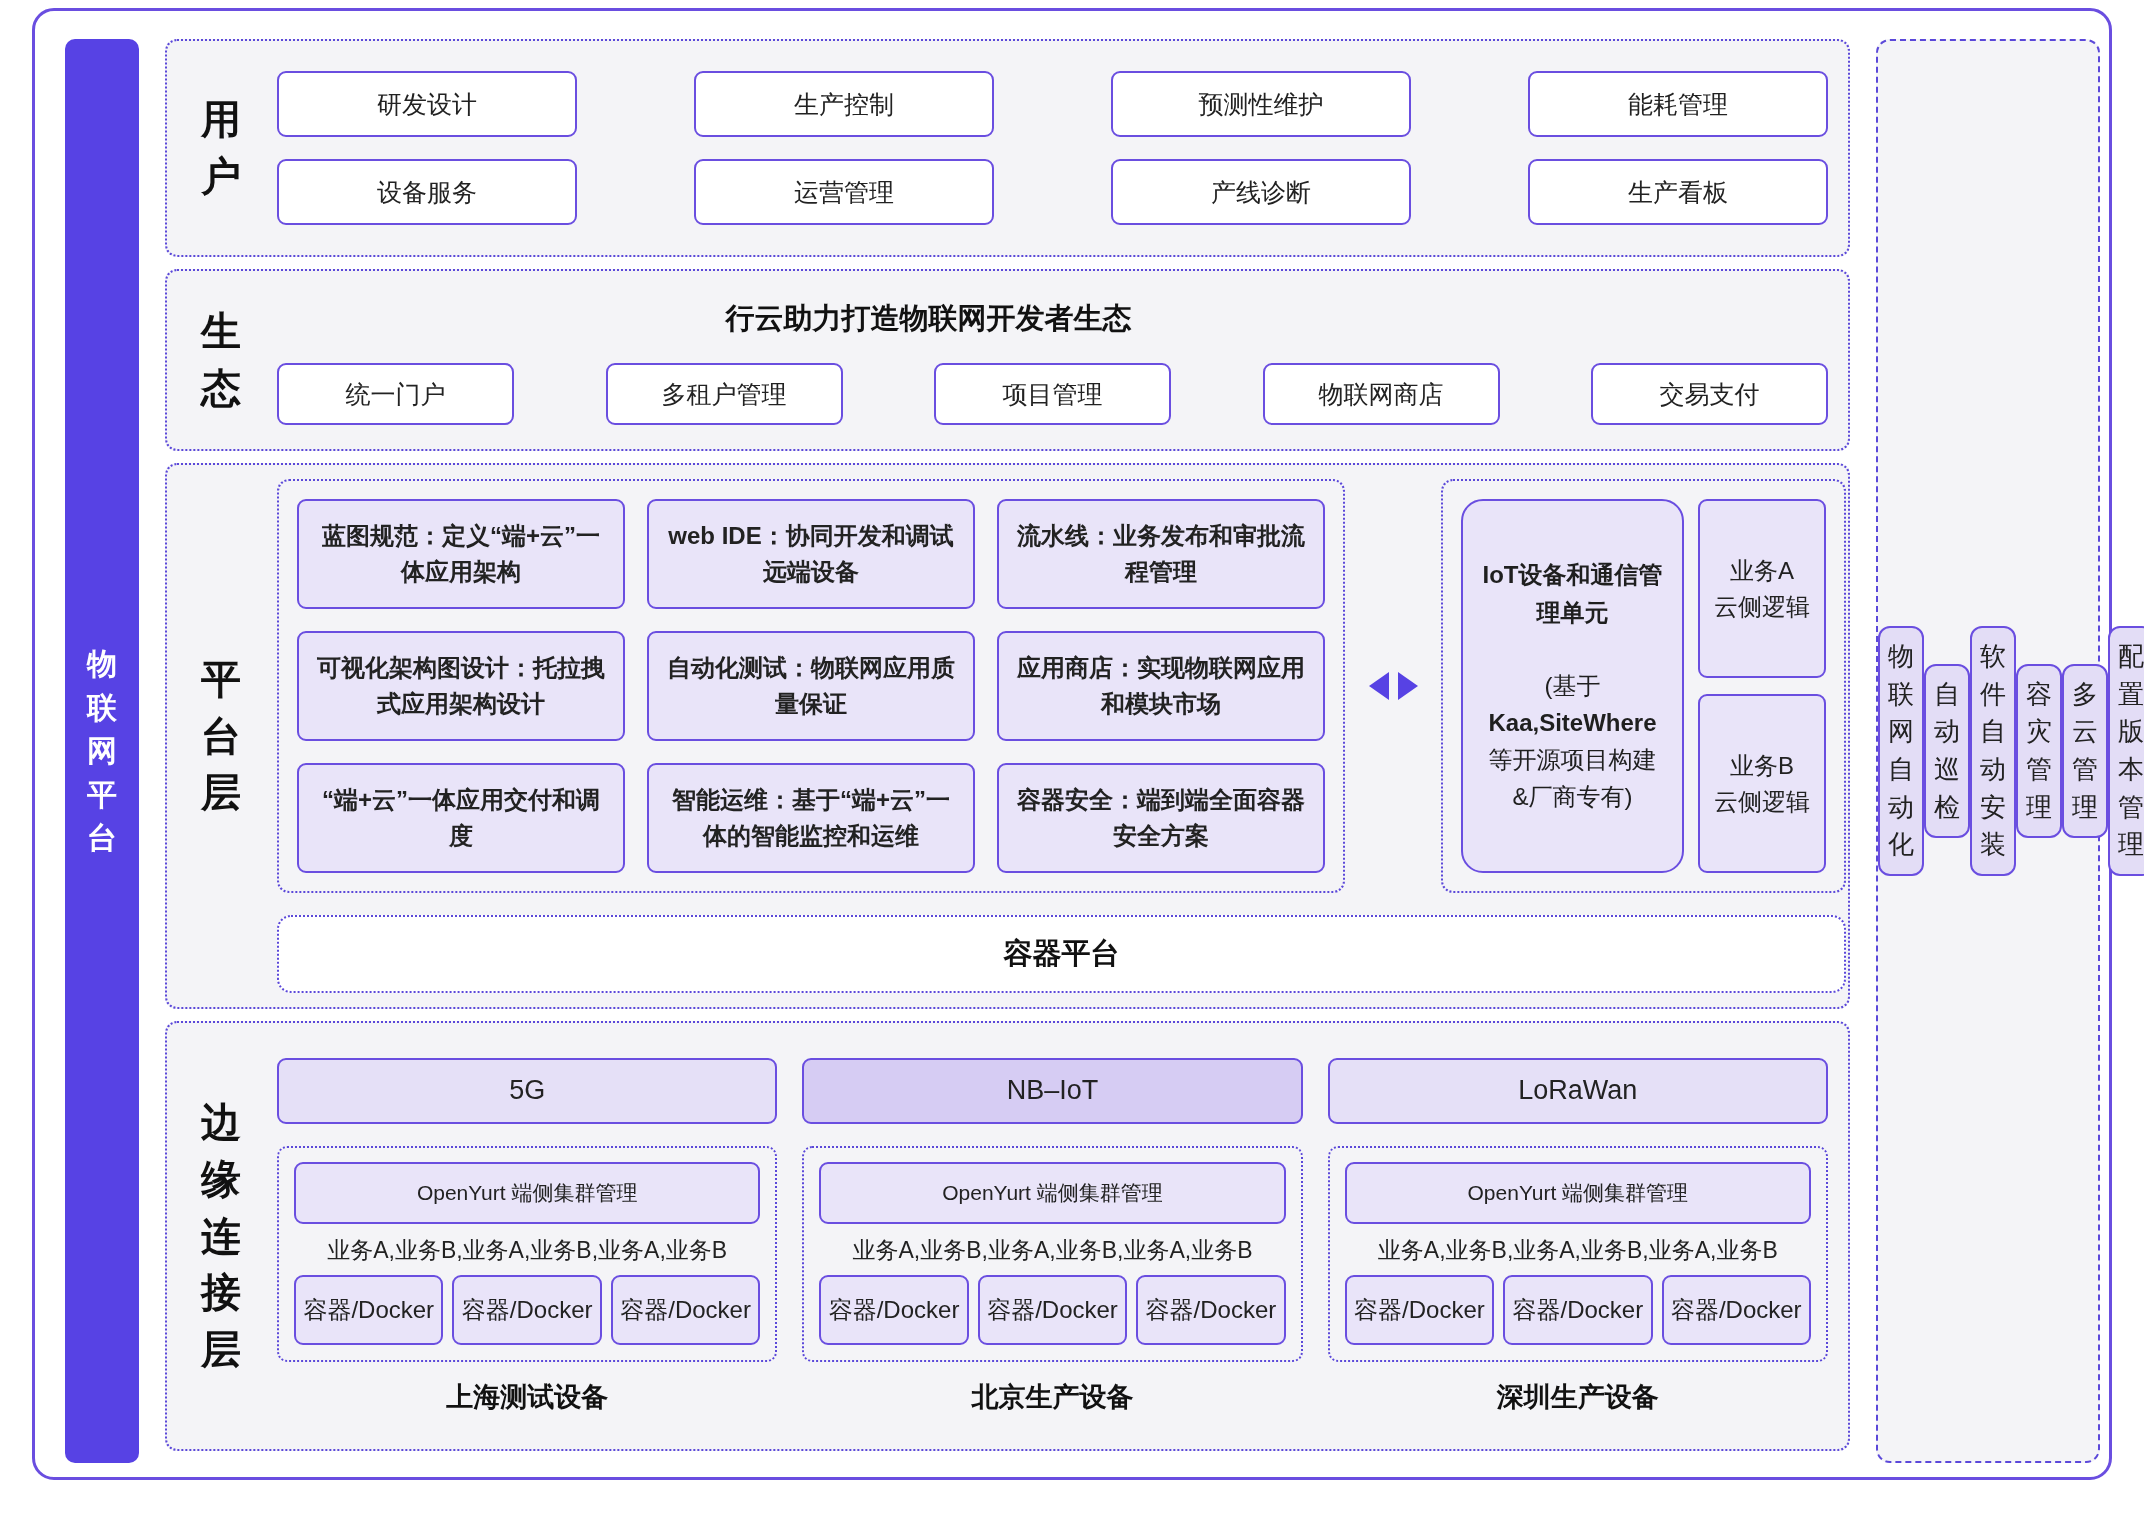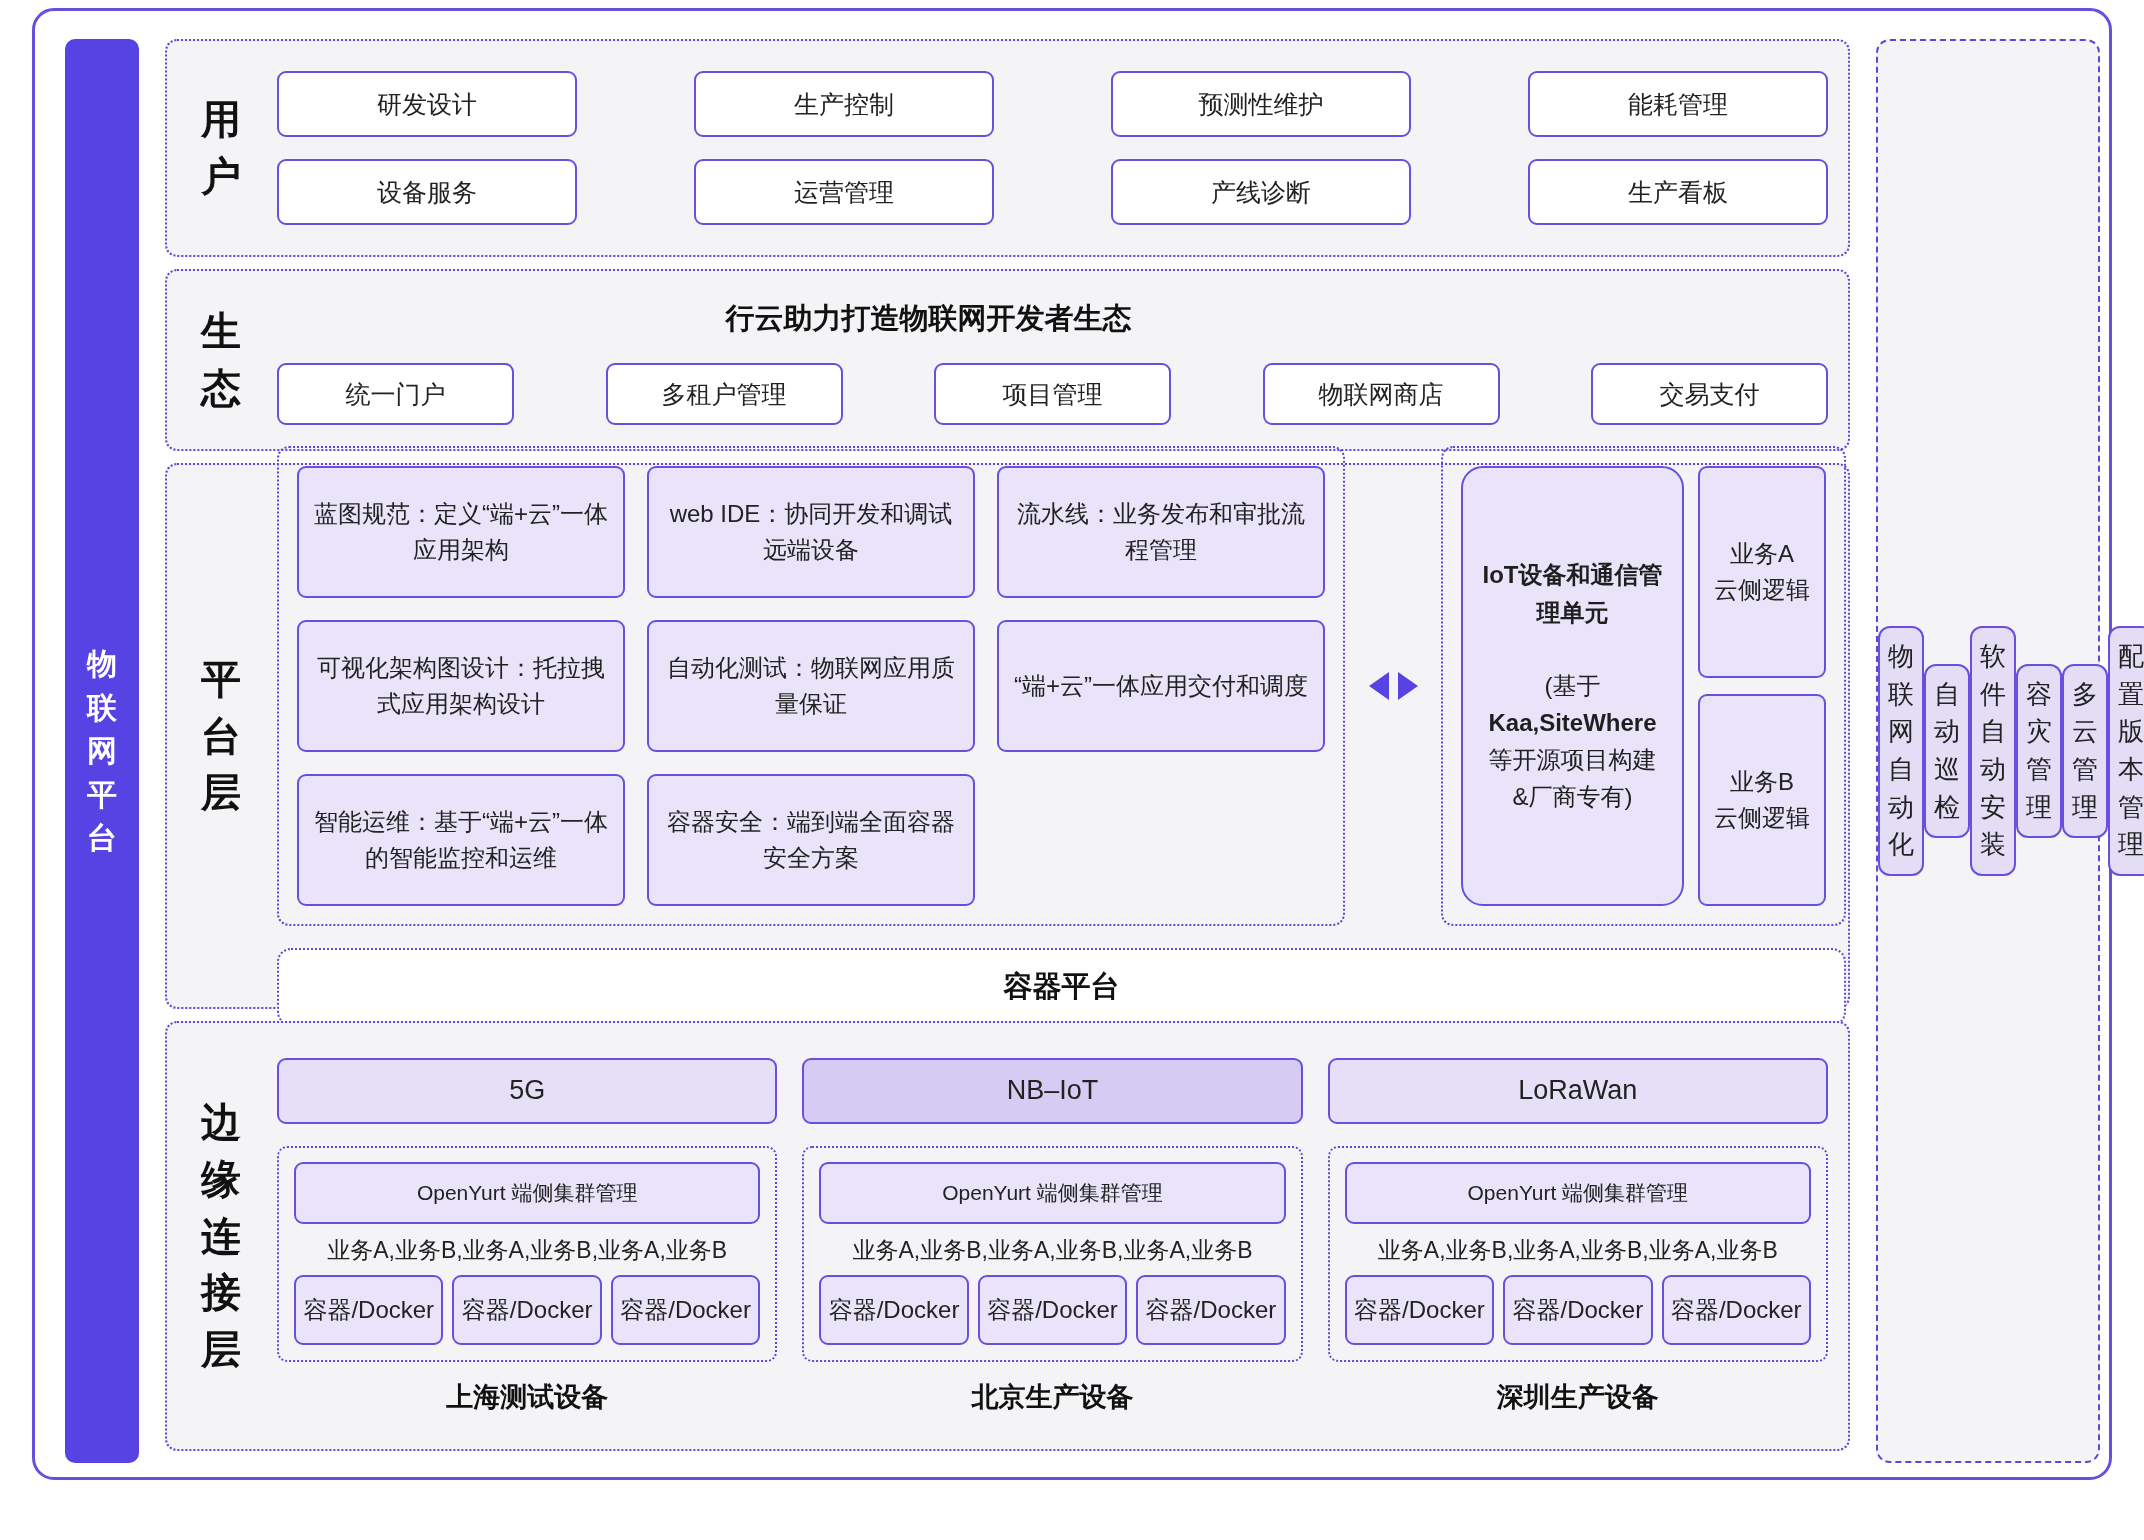--- a/index.html
+++ b/index.html
@@ -78,21 +78,21 @@
   .eco-row .white-box { width: 237px; height: 62px; }
 
   
   .sec-platform { height: 546px; }
   .plat-top { display: flex; align-items: stretch; }
   .dotted-group { border: 2px dotted #5B48D9; border-radius: 12px; }
   .plat-grid {
     padding: 18px;
     display: grid; grid-template-columns: repeat(3, 328px); gap: 22px;
   }
-  .plat-grid .lav-box { height: 132px; width: 328px; }
+  .plat-grid .lav-box { height: 110px; width: 328px; font-weight: bold; }
   .plat-arrows {
     width: 96px; flex: 0 0 96px;
     display: flex; align-items: center; justify-content: center; gap: 9px;
   }
   .tri { width: 0; height: 0; }
   .tri-left  { border-top: 14px solid transparent; border-bottom: 14px solid transparent; border-right: 20px solid #5742E4; }
   .tri-right { border-top: 14px solid transparent; border-bottom: 14px solid transparent; border-left: 20px solid #5742E4; }
   .iot-group { width: 405px; padding: 18px; display: flex; gap: 14px; }
   .iot-main {
     flex: 1; background: #E9E4F9; border: 2px solid #6A4EE0; border-radius: 22px;
@@ -189,20 +189,21 @@
         <div class="sec-label">平台层</div>
         <div class="sec-content">
           <div class="plat-top">
 
             <div class="dotted-group plat-grid">
               <div class="box lav-box">蓝图规范：定义“端+云”一体应用架构</div>
               <div class="box lav-box">web IDE：协同开发和调试远端设备</div>
               <div class="box lav-box">流水线：业务发布和审批流程管理</div>
               <div class="box lav-box">可视化架构图设计：托拉拽式应用架构设计</div>
               <div class="box lav-box">自动化测试：物联网应用质量保证</div>
+              <div class="box lav-box">应用商店：实现物联网应用和模块市场</div>
               <div class="box lav-box">“端+云”一体应用交付和调度</div>
               <div class="box lav-box">智能运维：基于“端+云”一体的智能监控和运维</div>
               <div class="box lav-box">容器安全：端到端全面容器安全方案</div>
             </div>
 
             <div class="plat-arrows">
               <span class="tri tri-left"></span>
               <span class="tri tri-right"></span>
             </div>
 

